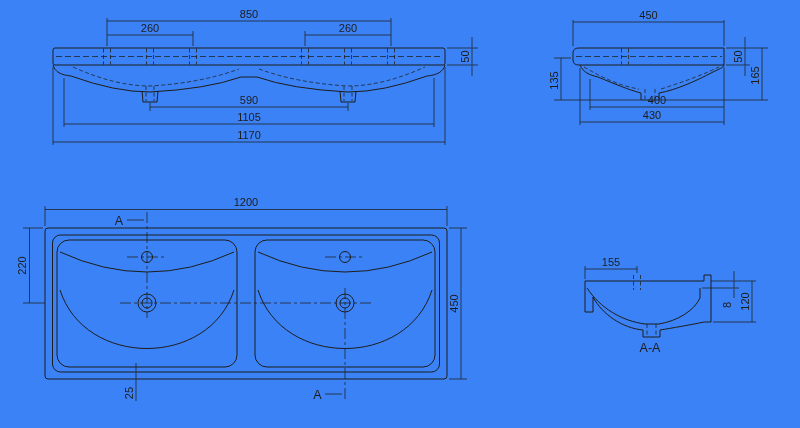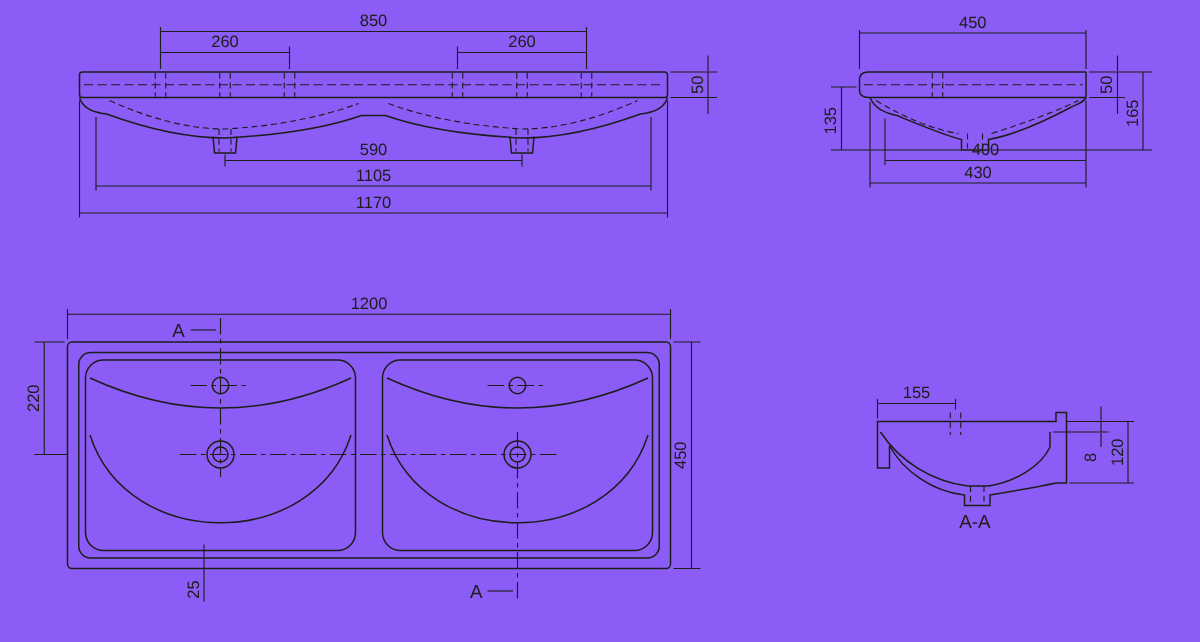--- a/index.html
+++ b/index.html
@@ -1,16 +1,16 @@
 <!DOCTYPE html>
 <html><head>
 <meta charset="utf-8">
 <style>
   html,body{margin:0;padding:0;background:#ffffff;}
-  .canvas{width:800px;height:428px;background:#8b5cf6;position:relative;overflow:hidden;
+  .canvas{width:800px;height:428px;background:#3b82f6;position:relative;overflow:hidden;
           font-family:"Liberation Sans",sans-serif;}
   svg{display:block;}
   path,line,rect,circle{fill:none;stroke-width:1px;}
   .ext,.dim,.cl,.hid,.arrline{stroke-width:0.75px;}
   .dash{stroke-dasharray:6 3;stroke-width:0.75px;}
   .hid{stroke-dasharray:4 2.5;}
   .cl{stroke-dasharray:11 3 3 3;}
   text{stroke:none;fill:#1d1d1b;font-size:11px;}
   .seclabel{font-size:12.5px;}
 </style>

